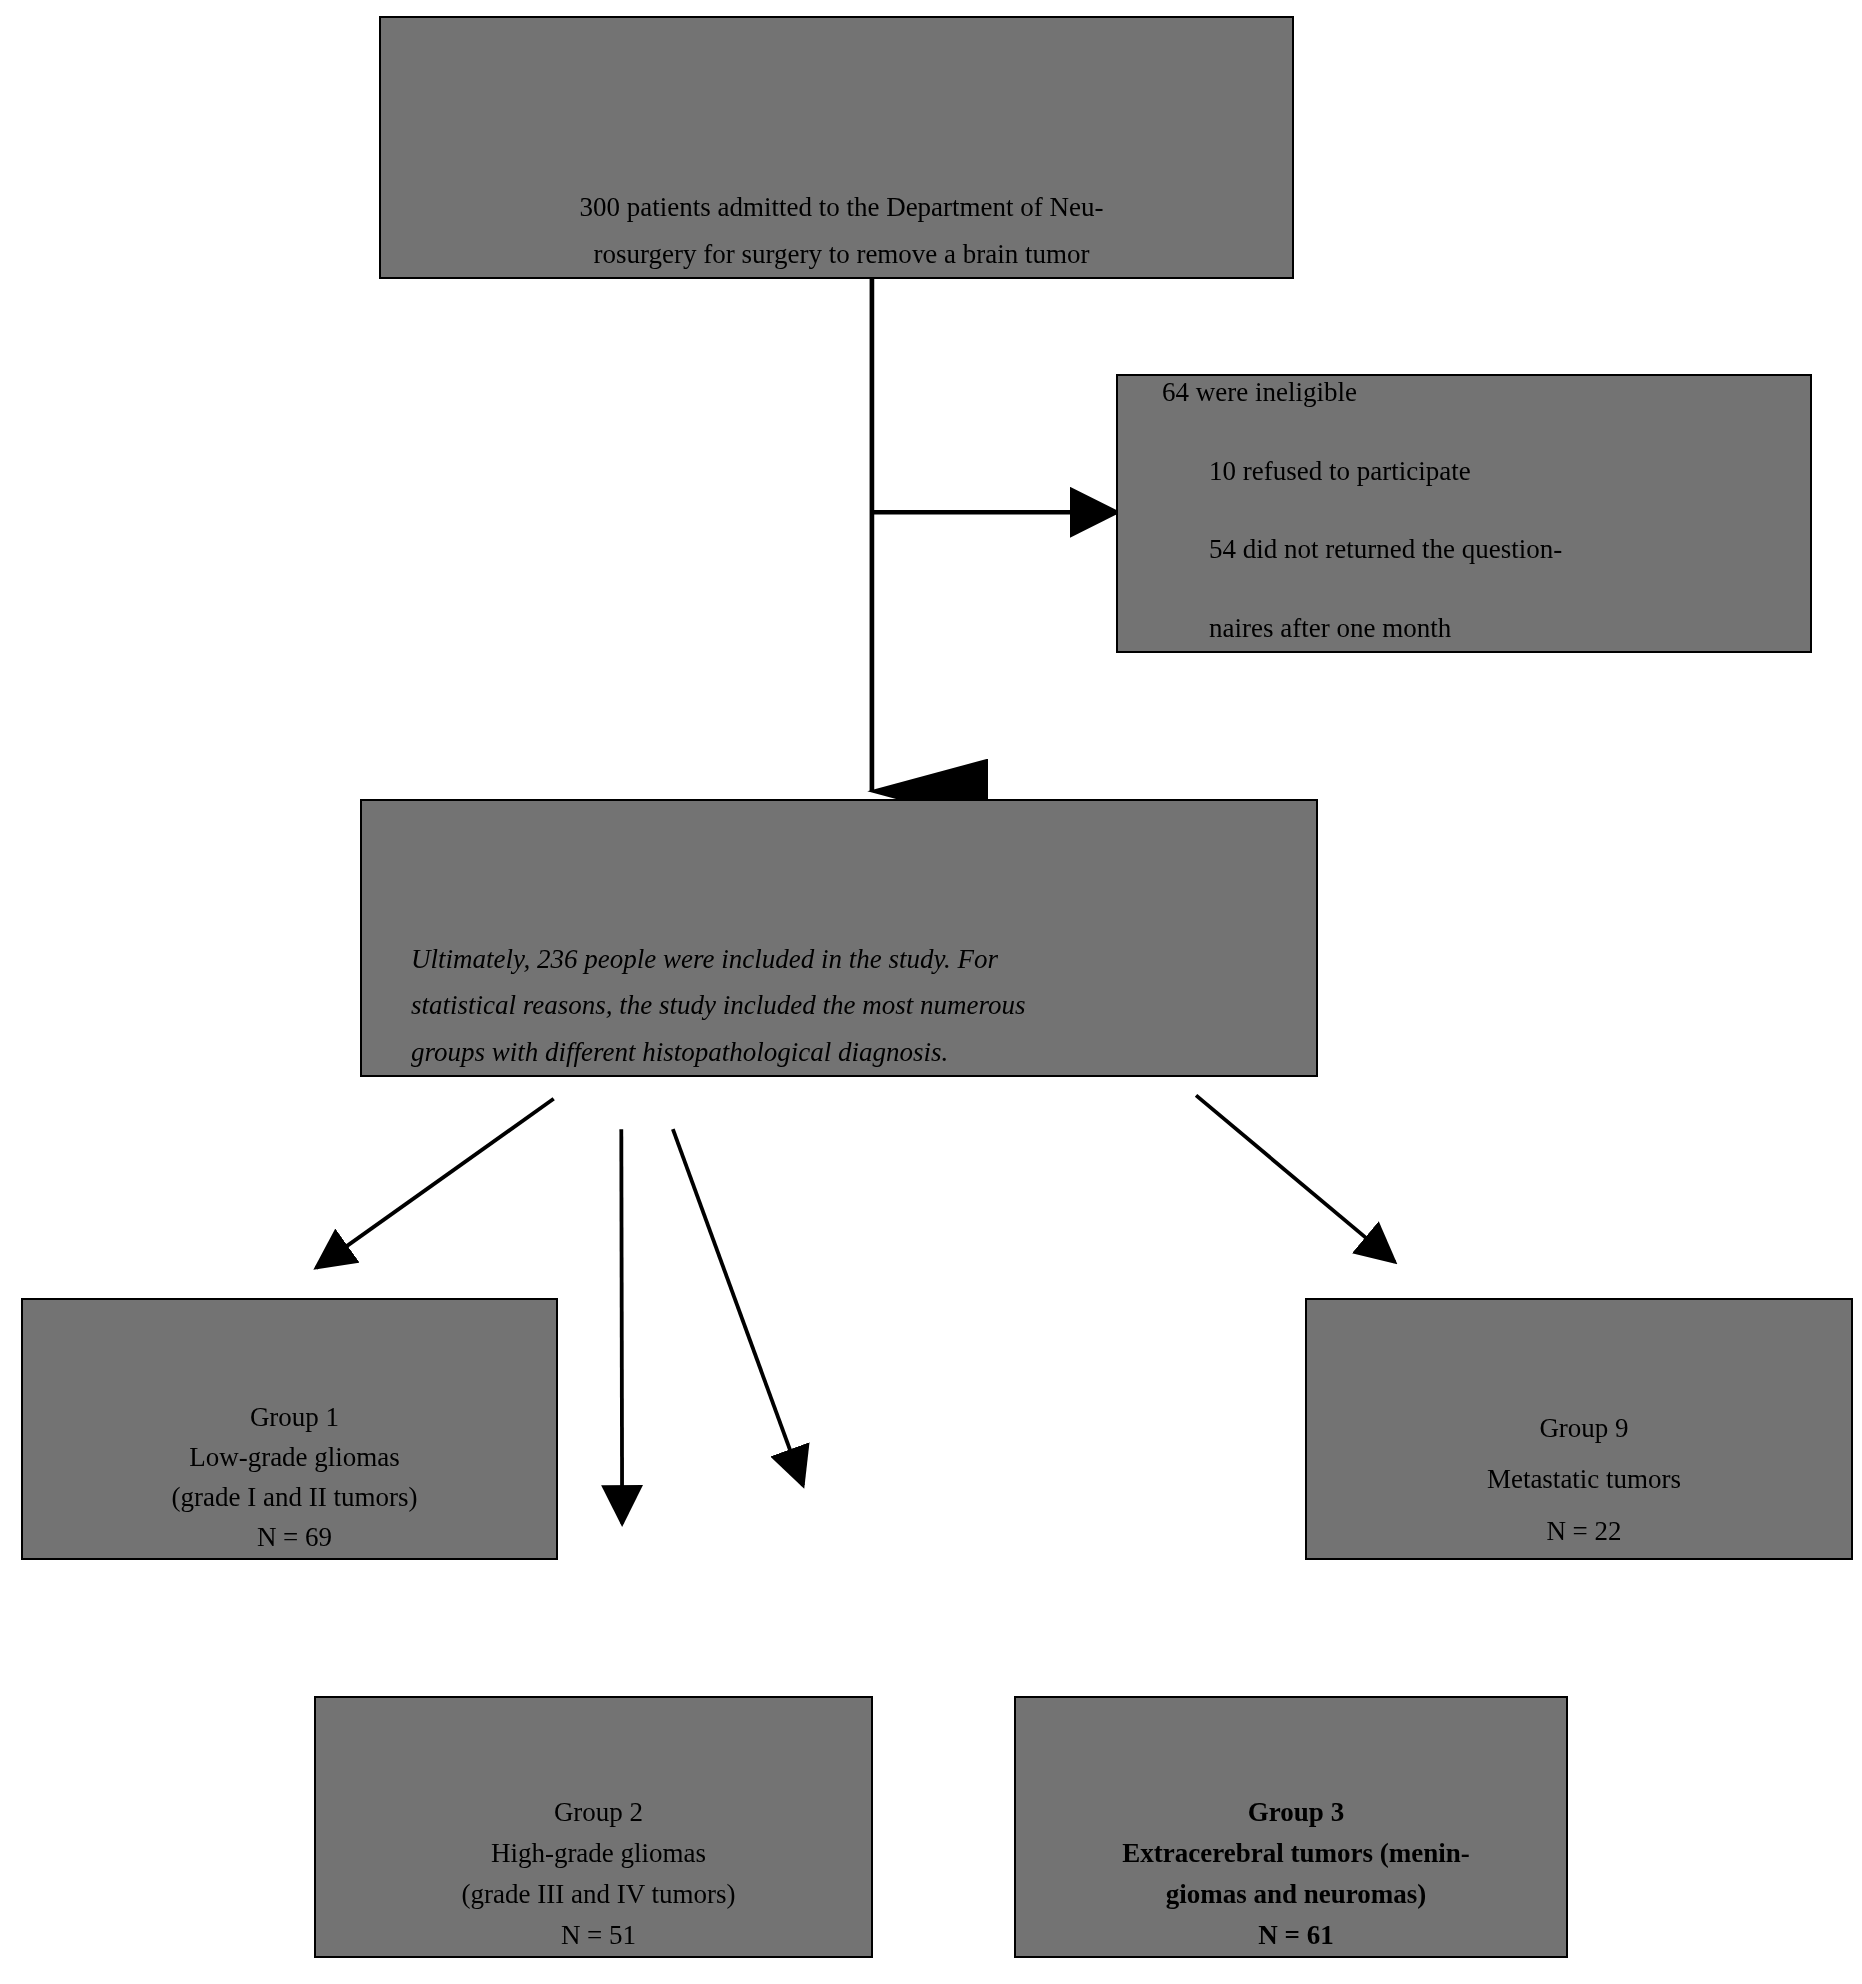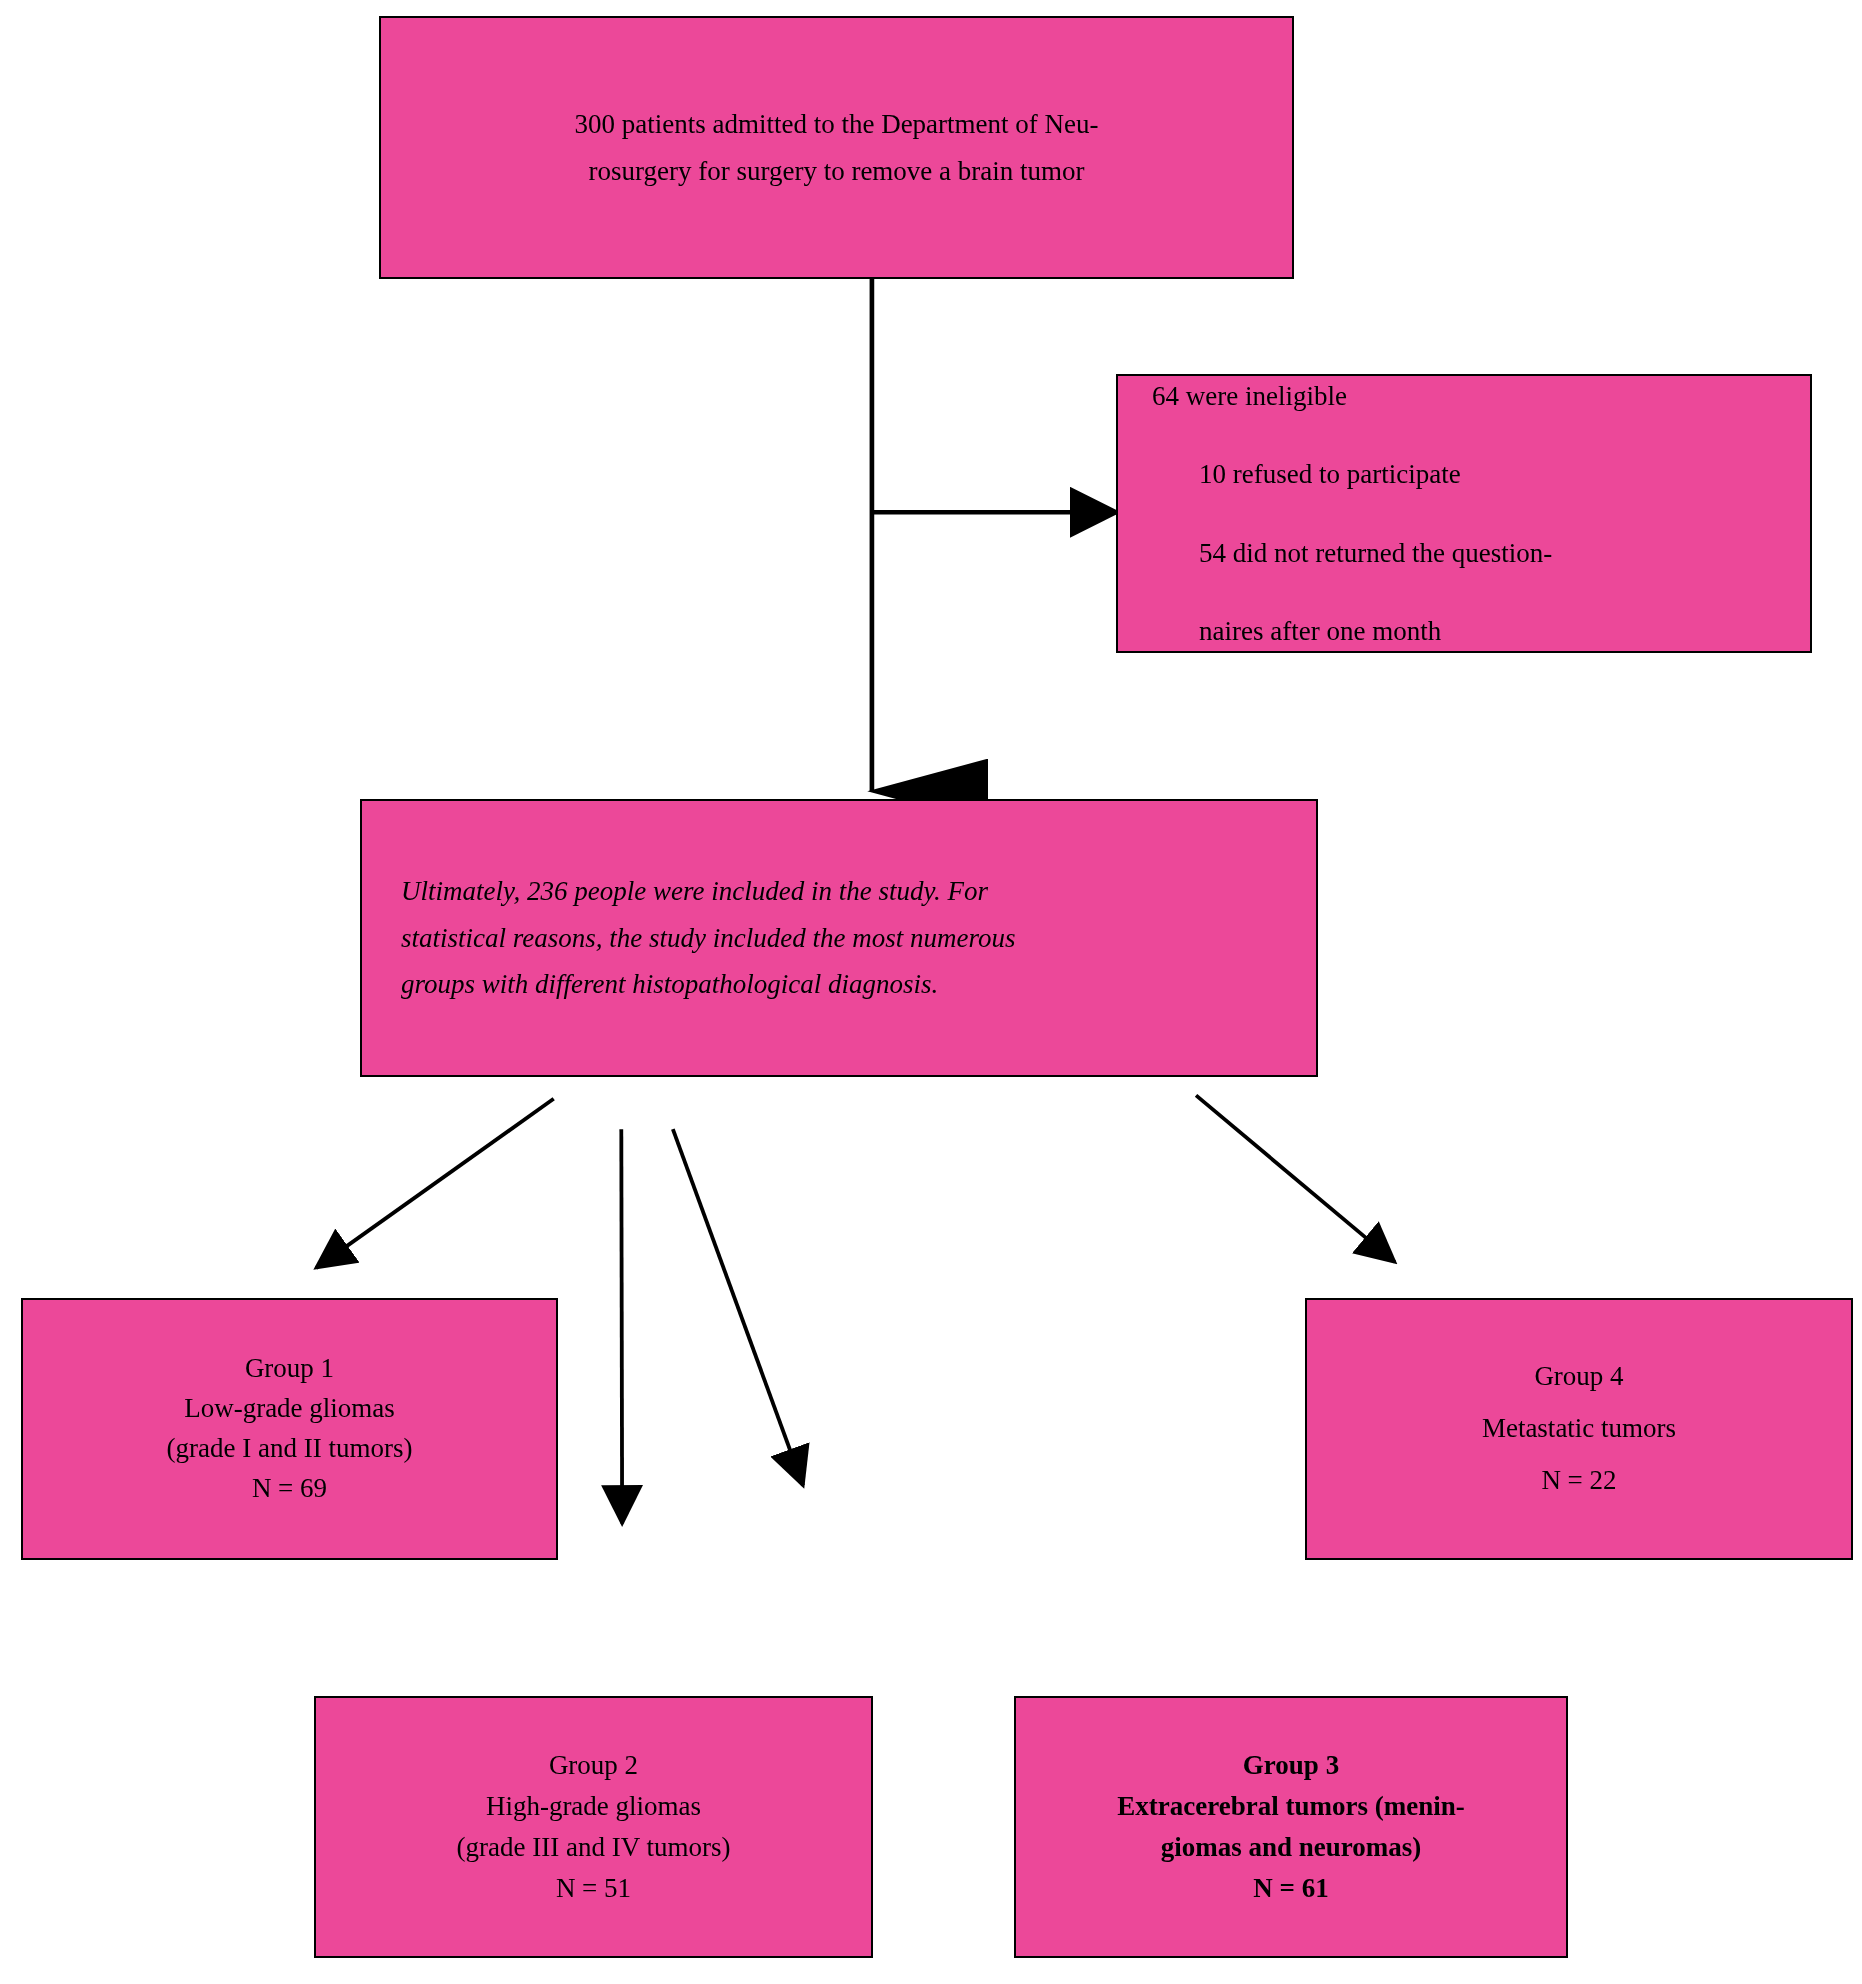--- a/index.html
+++ b/index.html
@@ -13,24 +13,25 @@
     height: 1985px;
     background: #ffffff;
     font-family: "Liberation Serif", "DejaVu Serif", serif;
     color: #000000;
     overflow: hidden;
   }
   .flow-box {
     position: absolute;
     box-sizing: border-box;
     border: 2.5px solid #000000;
-    background: #ec4899;
+    background: #737373;
     display: flex;
     flex-direction: column;
-    justify-content: center;
+    justify-content: flex-end;
+    padding-left: 10px;
   }
   .box-text {
     font-size: 27px;
     line-height: 1.72;
   }
   .just {
     text-align: justify;
     text-align-last: left;
     font-style: italic;
   }
@@ -126,21 +127,21 @@
     <div class="box-text centered" style="line-height:1.48;">
       <div>Group 1</div>
       <div>Low-grade gliomas</div>
       <div>(grade I and II tumors)</div>
       <div>N = 69</div>
     </div>
   </div>
 
   <div class="flow-box" style="left:1305px; top:1298px; width:548px; height:262px;">
     <div class="box-text centered" style="line-height:1.92;">
-      <div>Group 4</div>
+      <div>Group 9</div>
       <div>Metastatic tumors</div>
       <div>N = 22</div>
     </div>
   </div>
 
   <div class="flow-box" style="left:301px; top:1696px; width:559px; height:262px;margin-left:13px;">
     <div class="box-text centered" style="line-height:1.52;">
       <div>Group 2</div>
       <div>High-grade gliomas</div>
       <div>(grade III and IV tumors)</div>

